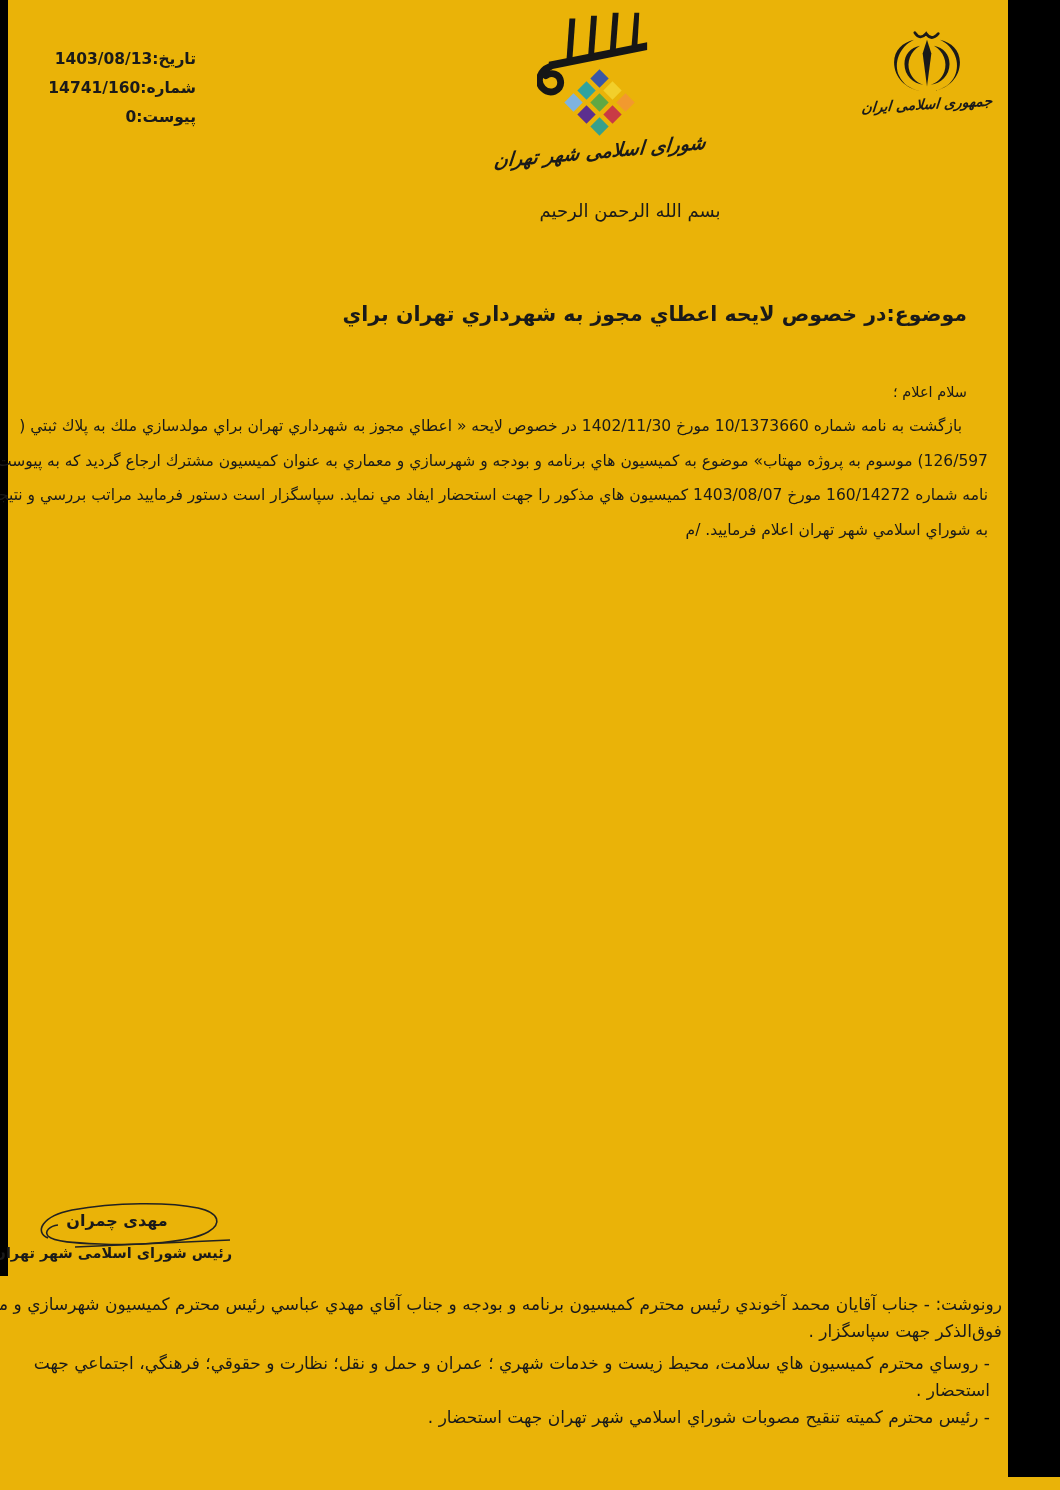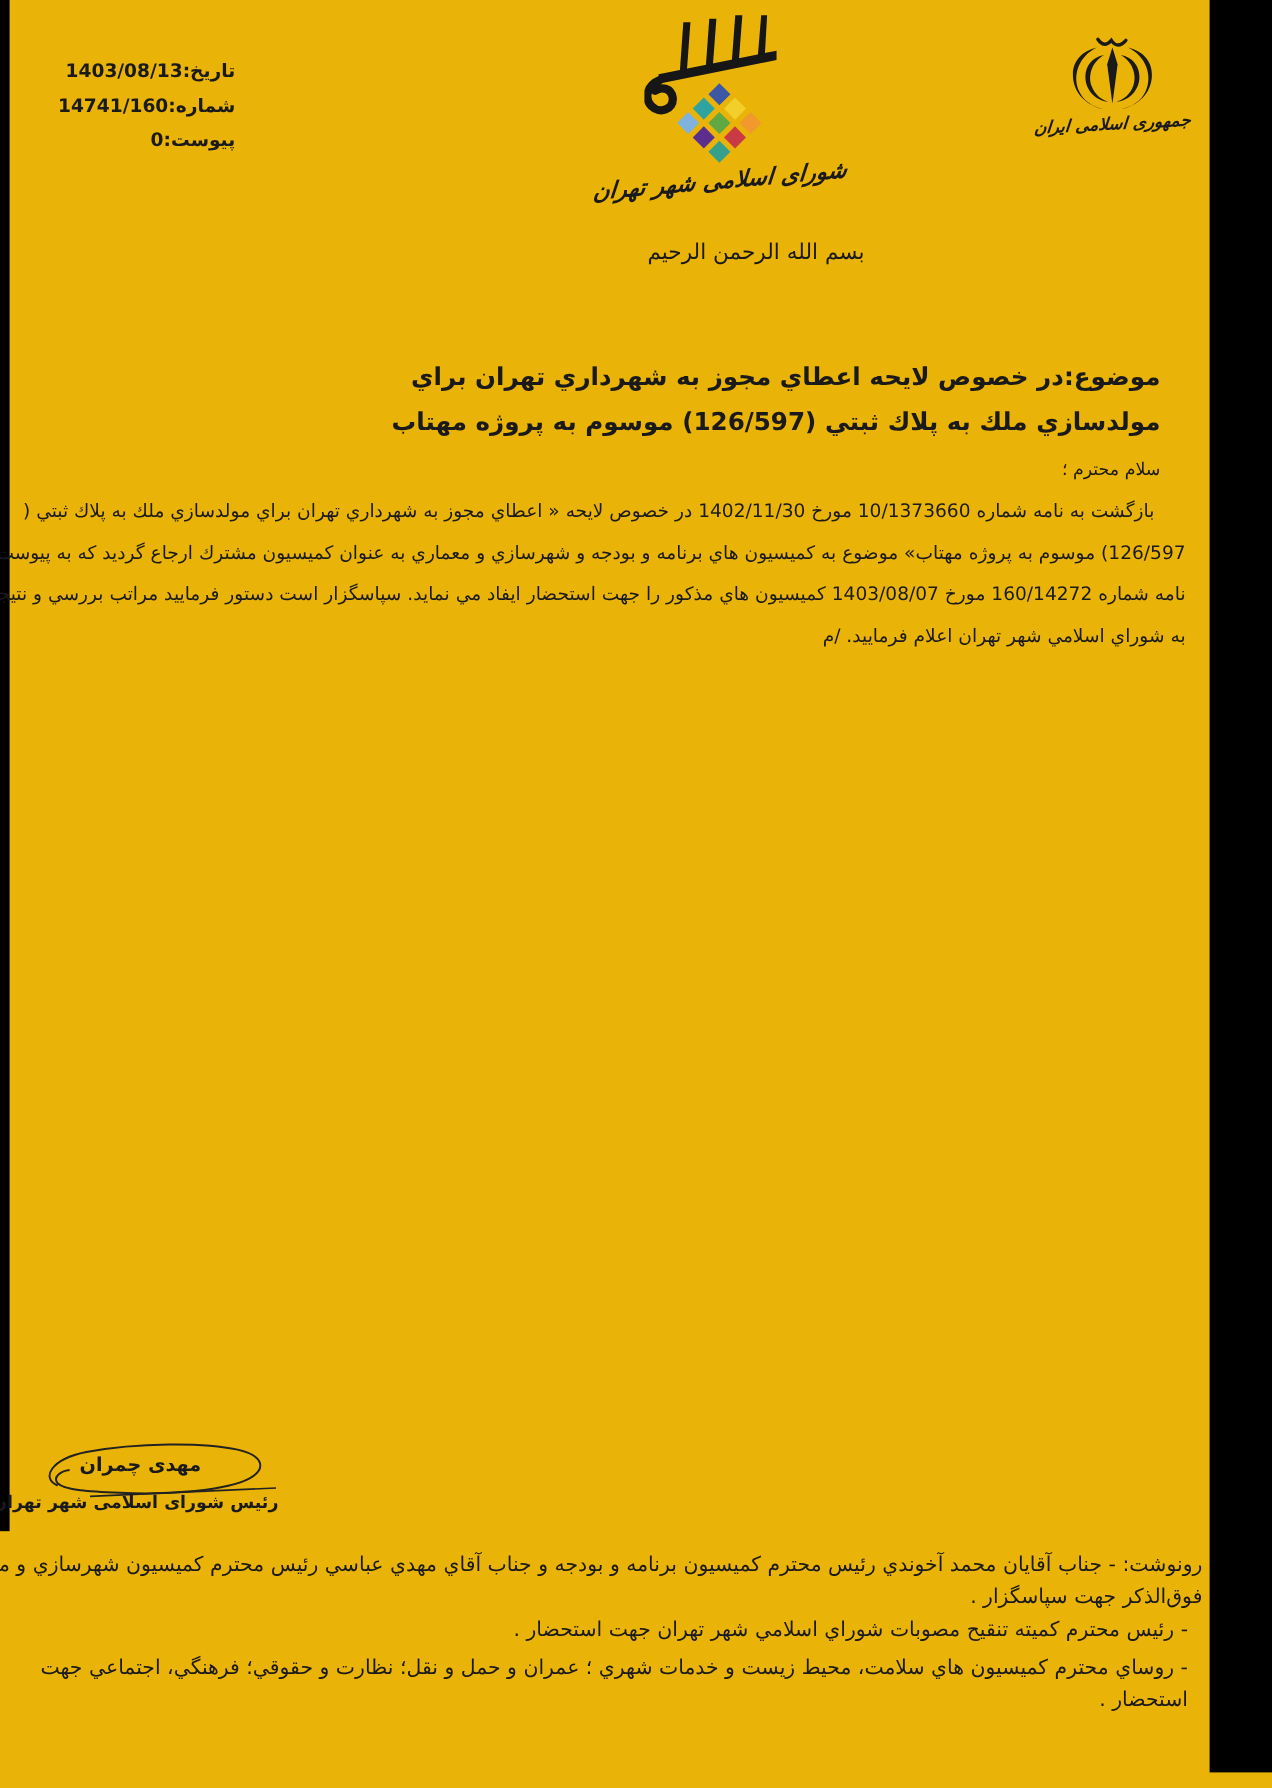--- a/index.html
+++ b/index.html
@@ -123,41 +123,40 @@
       </g>
     </svg>
     <div class="emblem-caption">جمهوری اسلامی ایران</div>
   </div>
 
   <div class="bismillah">بسم الله الرحمن الرحيم</div>
 
 
   <div class="subject">
     <div>موضوع:در خصوص لايحه اعطاي مجوز به شهرداري تهران براي</div>
-    <div>مولدسازي ملك به پلاك ثبتي (126/597) موسوم به پروژه مهتاب</div>
   </div>
 
-  <div class="salutation">سلام محترم ؛</div>
+  <div class="salutation">سلام اعلام ؛</div>
 
   <div class="body-text">
     <div class="just l1">بازگشت به نامه شماره 10/1373660 مورخ 1402/11/30 در خصوص لايحه « اعطاي مجوز به شهرداري تهران براي مولدسازي ملك به پلاك ثبتي (</div>
     <div class="just">126/597) موسوم به پروژه مهتاب» موضوع به كميسيون هاي برنامه و بودجه و شهرسازي و معماري به عنوان كميسيون مشترك ارجاع گرديد كه به پيوست</div>
     <div class="just">نامه شماره 160/14272 مورخ 1403/08/07 كميسيون هاي مذكور را جهت استحضار ايفاد مي نمايد. سپاسگزار است دستور فرماييد مراتب بررسي و نتيجه را</div>
     <div class="last">به شوراي اسلامي شهر تهران اعلام فرماييد. /م</div>
   </div>
 
   <div class="sig-block">
     <svg class="sig-scribble" viewBox="0 0 215 60" width="215" height="60" aria-hidden="true">
       <path d="M28 40 C14 34 22 18 52 12 C95 4 150 4 178 10 C200 15 202 26 188 34 C170 44 120 48 80 46 C55 45 34 44 28 38 C24 33 30 28 38 27" fill="none" stroke="#222" stroke-width="1.6"></path>
       <path d="M55 49 L210 42" fill="none" stroke="#222" stroke-width="1.4"></path>
     </svg>
     <div class="sig-name">مهدی چمران</div>
     <div class="sig-title">رئیس شورای اسلامی شهر تهران</div>
   </div>
 
   <div class="cc">
     <div class="just">رونوشت: - جناب آقايان محمد آخوندي رئيس محترم كميسيون برنامه و بودجه و جناب آقاي مهدي عباسي رئيس محترم كميسيون شهرسازي و معماري بازگشت به نامه</div>
     <div>فوق‌الذكر جهت سپاسگزار .</div>
+    <div class="indent gap">- روساي محترم كميسيون هاي سلامت، محيط زيست و خدمات شهري ؛ عمران و حمل و نقل؛ نظارت و حقوقي؛ فرهنگي، اجتماعي جهت استحضار .</div>
     <div class="indent">- رئيس محترم كميته تنقيح مصوبات شوراي اسلامي شهر تهران جهت استحضار .</div>
-    <div class="indent gap">- روساي محترم كميسيون هاي سلامت، محيط زيست و خدمات شهري ؛ عمران و حمل و نقل؛ نظارت و حقوقي؛ فرهنگي، اجتماعي جهت استحضار .</div>
   </div>
 
 </div>
 
 </body></html>

